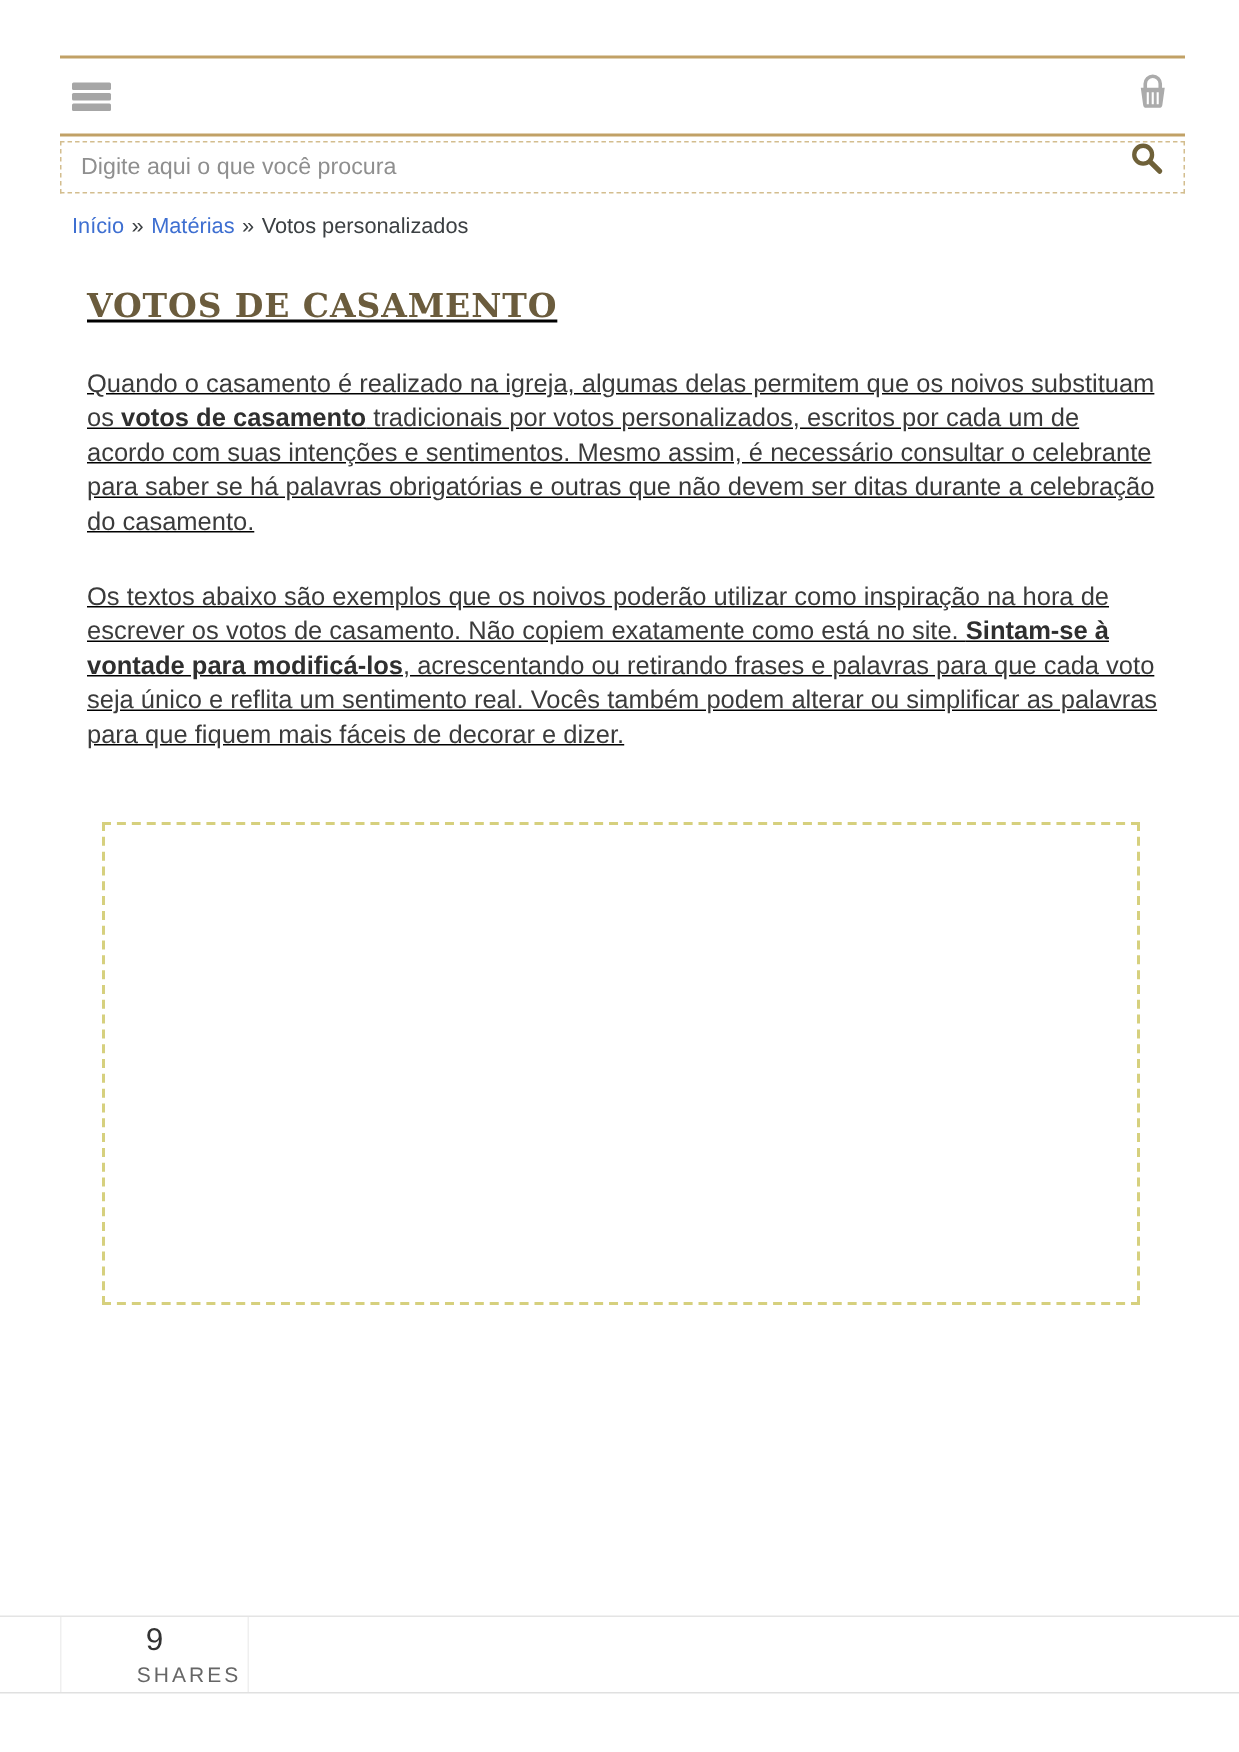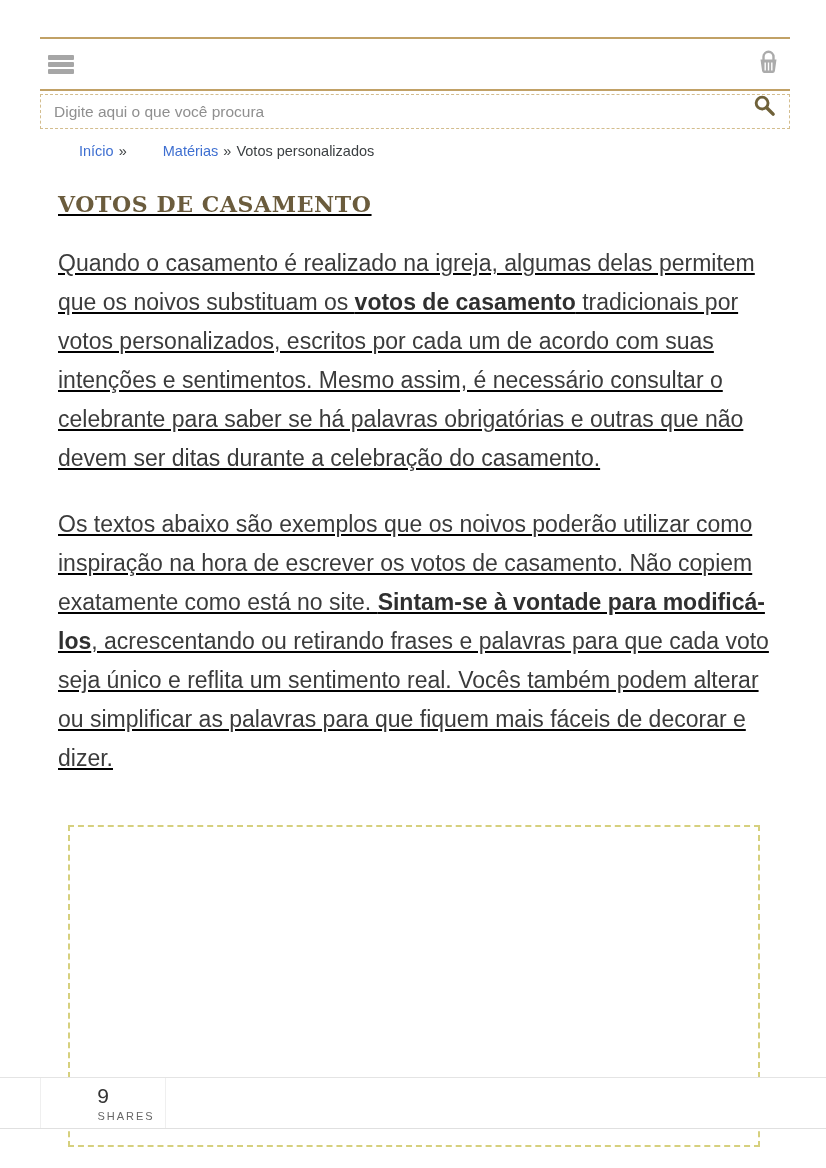--- a/index.html
+++ b/index.html
@@ -44,37 +44,37 @@
   .search-btn { width: 24px; height: 24px; display: flex; align-items: center; justify-content: center; cursor: pointer; background: none; border: none; padding: 0; }
 
   
   .breadcrumb {
     margin-top: 12px;
     padding-left: 8px;
     font-size: 14.5px;
     color: #3c4043;
     line-height: 20px;
   }
-  .breadcrumb a { color: #3e6fd1; text-decoration: none; cursor: pointer; margin-left: 31px; }
+  .breadcrumb a { color: #3e6fd1; text-decoration: none; cursor: pointer; }
   .breadcrumb .sep { color: #3c4043; margin: 0 5px; }
 
   
   .article { padding: 0 18px; text-decoration: underline; }
   .article h1 {
     margin: 30px 0 0;
     font-family: "DejaVu Serif", serif;
     font-weight: bold;
     font-size: 22px;
     letter-spacing: 0.6px;
     color: #6b5c3d;
   }
   .article p {
     margin: 27px 0 0;
-    font-size: 23px;
-    line-height: 39px;
+    font-size: 17px;
+    line-height: 23px;
     color: #3b3b3b;
   }
   .article p strong { font-weight: bold; color: #2f2f2f; }
 
   
   .ad-box {
     margin: 47px 12px 0 10px;
     height: 318px;
     border: 2px dashed #d6d07e;
     background: #fff;
@@ -92,21 +92,21 @@
   }
   .share-counter {
     position: absolute; left: 40px; top: 0;
     width: 124px; height: 100%;
     background: #fff;
     border-left: 1px solid #efefef;
     border-right: 1px solid #efefef;
     display: flex; flex-direction: column; align-items: center; justify-content: center;
   }
   .share-count { font-size: 21px; color: #333; line-height: 22px; }
-  .share-label { font-size: 11px; letter-spacing: 2px; color: #666; margin-top: 3px; margin-left: 46px; }
+  .share-label { font-size: 14px; letter-spacing: 2px; color: #666; margin-top: 3px; margin-left: 46px; }
 </style>
 </head>
 <body>
 
 <div class="container">
 
   <div class="header">
     <div class="hamburger">
       <span class="bar"></span>
       <span class="bar"></span>

